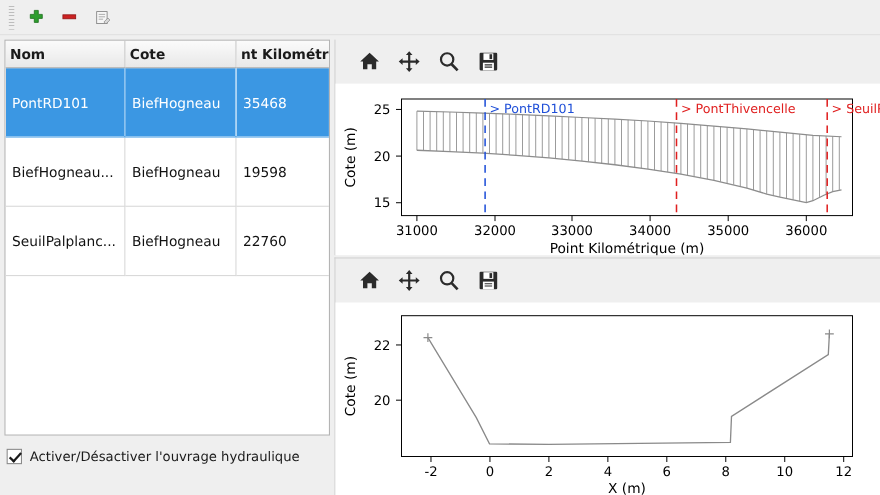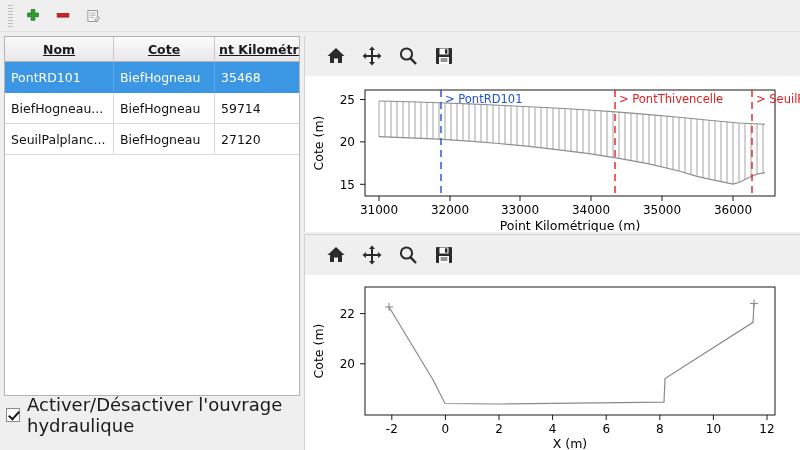--- a/index.html
+++ b/index.html
@@ -65,30 +65,29 @@
     font-size: 12.5px;
   }
   table.grid th {
     background: linear-gradient(to bottom, #fbfbfb, #e8e8e8);
     border-right: 1px solid #c6c6c6;
     border-bottom: 1px solid #b4b4b4;
     height: 24px;
     font-weight: bold;
     color: #1a1a1a;
     padding: 0 4px;
-    text-align: center;
+    text-align: left;
     white-space: nowrap;
     overflow: hidden;
-    text-decoration: underline;
   }
   table.grid td {
     height: 30px;
     border-right: 1px solid #d9d9d9;
     border-bottom: 1px solid #d9d9d9;
-    padding: 0 6px;
+    padding: 16px 6px;
     color: #111;
     white-space: nowrap;
     overflow: hidden;
     text-overflow: ellipsis;
   }
   table.grid tr.selected td {
     background: #3b97e3;
     color: #ffffff;
     border-bottom: 1px solid #3b97e3;
     border-right: 1px solid #5aa9e9;
@@ -115,21 +114,21 @@
   .cbx::after {
     content: "";
     position: absolute;
     left: 4px; top: 0px;
     width: 4px; height: 9px;
     border: solid #1a1a1a;
     border-width: 0 2px 2px 0;
     transform: rotate(42deg);
   }
   .cbx-label {
-    font-size: 18px;
+    font-size: 12px;
     color: #1a1a1a;
   }
   
   .plot-panel {
     position: absolute;
     background: #efefef;
     border-left: 1px solid #d2d2d2;
   }
   #plot-top { left: 304px; top: 36px; width: 496px; height: 196px; }
   #plot-bottom { left: 304px; top: 234px; width: 496px; height: 216px; border-top: 1px solid #d2d2d2;}
@@ -190,26 +189,26 @@
         </thead>
         <tbody>
           <tr class="selected">
             <td>PontRD101</td>
             <td>BiefHogneau</td>
             <td>35468</td>
           </tr>
           <tr>
             <td>BiefHogneau...</td>
             <td>BiefHogneau</td>
-            <td>59714</td>
+            <td>19598</td>
           </tr>
           <tr>
             <td>SeuilPalplanc...</td>
             <td>BiefHogneau</td>
-            <td>27120</td>
+            <td>22760</td>
           </tr>
         </tbody>
       </table>
     </div>
 
     <div class="checkbox-row">
       <div class="cbx"></div>
       <span class="cbx-label">Activer/Désactiver l'ouvrage hydraulique</span>
     </div>
   </div>

